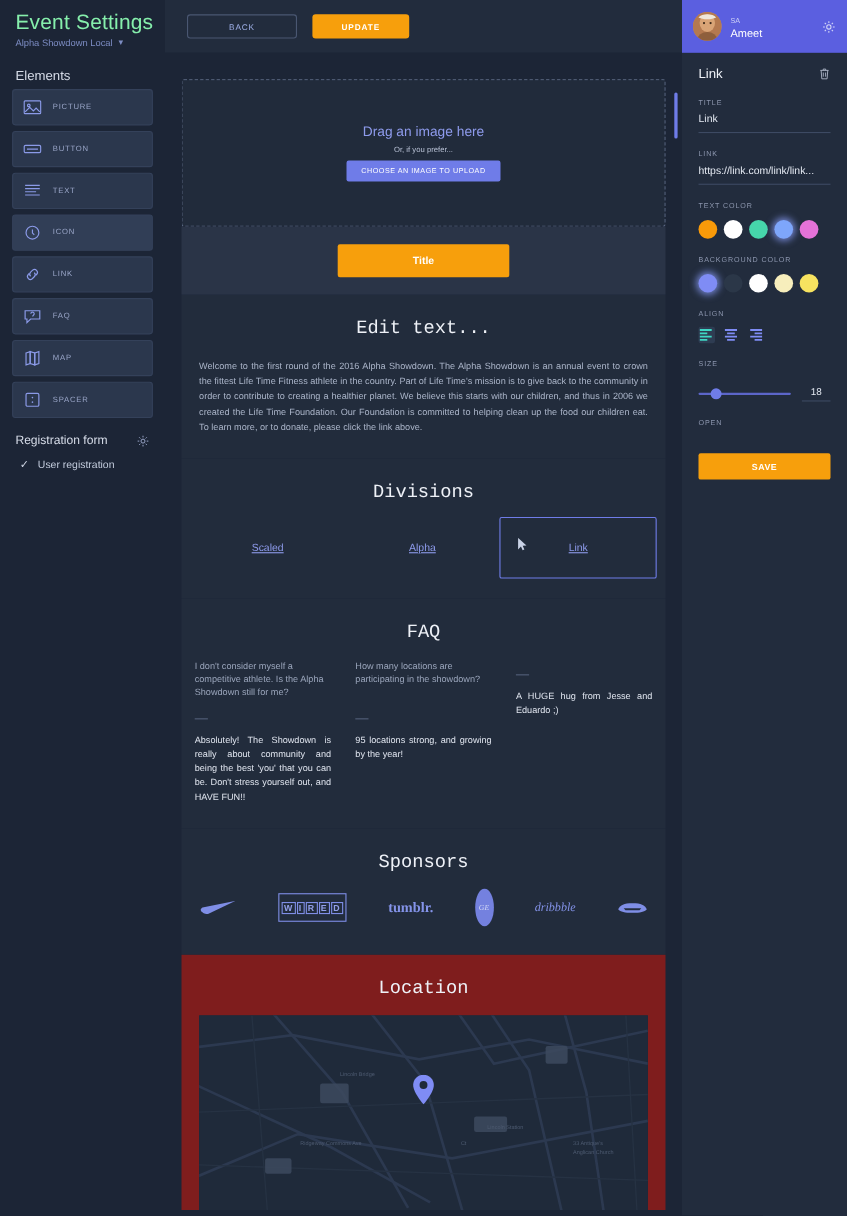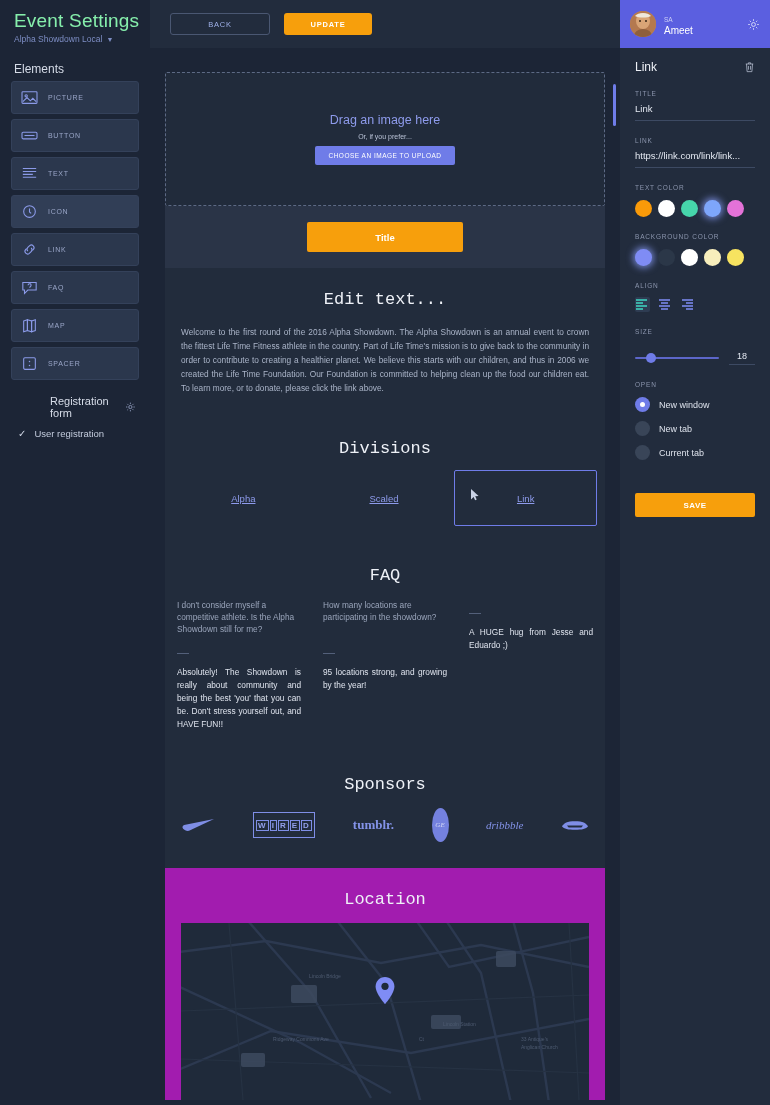--- a/index.html
+++ b/index.html
@@ -37,21 +37,21 @@
   }
   .el-item.hl { background:#313e56; }
   .el-icon { width:17px; height:15px; flex:0 0 17px; color:#8b9ae8; }
   .el-icon svg { width:100%; height:100%; display:block; }
   .el-label { font-size:7px; color:#9aa6c8; letter-spacing:.7px; }
 
   .reg-row {
     display:flex; align-items:center; justify-content:space-between;
     padding:10px 14px 0 14px;
   }
-  .reg-title { font-size:11px; color:#d6dce8;margin-left:36px; }
+  .reg-title { font-size:11px; color:#d6dce8; }
   .gear { width:12px; height:12px; color:#9aa6c8; }
   .gear svg { width:100%; height:100%; display:block; }
   .reg-sub { display:flex; align-items:center; gap:8px; padding:9px 0 0 18px; }
   .check { color:#cfd6e4; font-size:10px; }
   .reg-sub-label { font-size:9.5px; color:#c3ccdd; }
 
   
   .center { flex:1 1 auto; position:relative; width:470px; }
   .topbar { height:48px; background:#222c3d; display:flex; align-items:center; padding-left:20px; gap:14px; }
   .btn-back {
@@ -117,21 +117,21 @@
   .sponsors { background:#222c3c; padding:0 0 30px 0; }
   .sp-row { display:flex; align-items:center; justify-content:space-between; padding:18px 16px 0 16px; }
   .sp-logo { color:#7f8ee6; height:26px; display:flex; align-items:center; }
   .sp-wired { border:1.5px solid #7f8ee6; font-size:8px; font-weight:bold; letter-spacing:1px; padding:1px 2px; color:#93a0ea;}
   .sp-wired span { border:1px solid #7f8ee6; padding:0 1px; margin:0 .5px; display:inline-block; }
   .sp-tumblr { font-size:13px; font-weight:bold; color:#8493e9; font-family:"Liberation Serif",serif; }
   .sp-ge { width:17px; height:34px; border-radius:50%; background:#7481df; color:#d6dbf7; font-size:7px;
            display:flex; align-items:center; justify-content:center; font-style:italic; font-family:"Liberation Serif",serif; }
   .sp-dribbble { font-size:11px; color:#8493e9; font-family:"Liberation Serif",serif; font-style:italic; }
 
-  .location { background:#a21caf; }
+  .location { background:#7f1d1d; }
   .loc-map {
     height:177px; margin:14px 16px 0 16px; position:relative; overflow:hidden;
     background:#1f2a3a;
   }
   .loc-map svg { position:absolute; inset:0; width:100%; height:100%; }
   .pin { position:absolute; left:50%; top:54px; transform:translateX(-50%); width:20px; height:27px; }
 
   
   .cscroll { position:absolute; right:4px; top:36px; width:3px; height:1000px; background:transparent; }
   .cthumb { position:absolute; right:4px; top:36px; width:3px; height:42px; background:#6f7ce8; border-radius:2px; cursor:pointer; }
@@ -321,24 +321,24 @@
 
         <div class="sect">
           <div class="sect-h">Edit text...</div>
           <div class="sect-p">Welcome to the first round of the 2016 Alpha Showdown. The Alpha Showdown is an annual event to crown the fittest Life Time Fitness athlete in the country. Part of Life Time's mission is to give back to the community in order to contribute to creating a healthier planet. We believe this starts with our children, and thus in 2006 we created the Life Time Foundation. Our Foundation is committed to helping clean up the food our children eat. To learn more, or to donate, please click the link above.</div>
         </div>
 
         <div class="divisions">
           <div class="sect-h">Divisions</div>
           <div class="div-row">
             <div class="div-cell">
-              <span class="div-link">Alpha</span>
+              <span class="div-link">Scaled</span>
             </div>
             <div class="div-cell">
-              <span class="div-link">Scaled</span>
+              <span class="div-link">Alpha</span>
             </div>
             <div class="div-cell selected">
               <span class="cursor-arrow">
                 <svg viewBox="0 0 8 12" fill="#c9d2e6">
                     <path d="M0 0l0 10.5 2.6-2.6 1.5 3.4 1.6-.8-1.5-3.3L7.6 7z"></path>
                   </svg>
               </span>
               <span class="div-link">Link</span>
             </div>
           </div>
@@ -524,32 +524,18 @@
 
       <div class="fld-label">SIZE</div>
       <div class="slider-row">
         <span class="track">
           <span class="thumb"></span>
         </span>
         <span class="sizeval">18</span>
       </div>
 
       <div class="fld-label">OPEN</div>
-      <div class="radios">
-        <div class="radio-row">
-          <span class="radio on"></span>
-          <span class="radio-label">New window</span>
-        </div>
-        <div class="radio-row">
-          <span class="radio"></span>
-          <span class="radio-label">New tab</span>
-        </div>
-        <div class="radio-row">
-          <span class="radio"></span>
-          <span class="radio-label">Current tab</span>
-        </div>
-      </div>
 
       <button class="save-btn">SAVE</button>
     </div>
   </aside>
 
 </div>
 
 </body></html>

